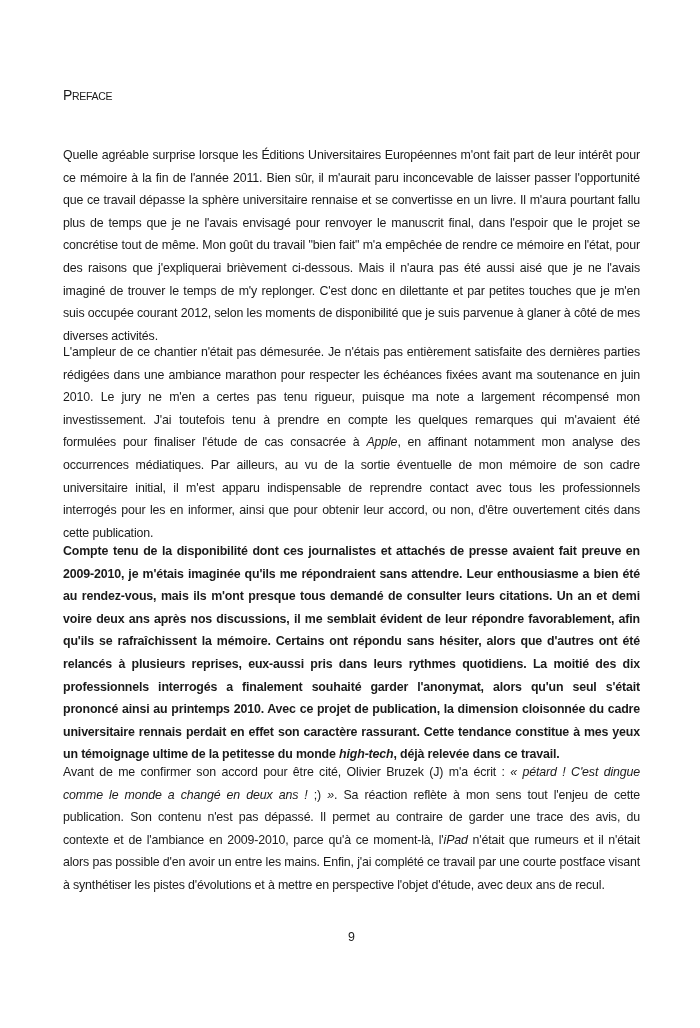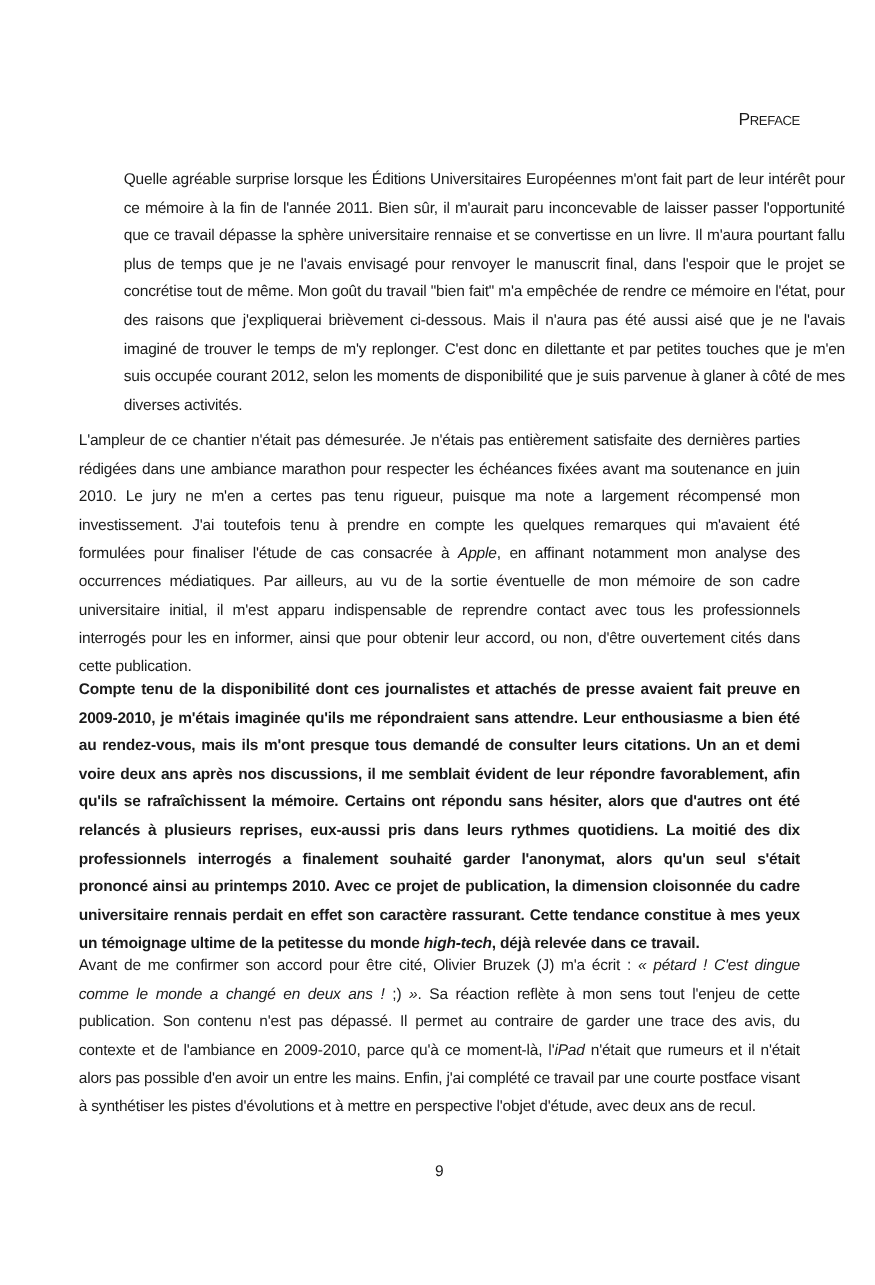--- a/index.html
+++ b/index.html
@@ -3,30 +3,30 @@
 <meta charset="utf-8">
 <style>
   html, body { margin: 0; padding: 0; background: #ffffff; }
   body { width: 700px; height: 1028px; position: relative; overflow: hidden; }
   .page {
     position: absolute; left: 63px; top: 0; width: 577px;
     font-family: "Liberation Sans", sans-serif; color: #1a1a1a;
   }
   .title {
     position: absolute; left: 0; width: 577px; top: 87px;
-    text-align: right; font-size: 14px; letter-spacing: -0.3px;
+    text-align: left; font-size: 14px; letter-spacing: -0.3px;
   }
   .title .cap { font-size: 14px; }
   .title .sc { font-size: 10.5px; }
   .para {
     position: absolute; left: 0; width: 577px; margin: 0;
     font-size: 12.4px; line-height: 22.6px; text-align: justify;
     letter-spacing: -0.15px; word-spacing: 0px;
   }
-  .p1 { top: 132px; margin-left: 36px; }
+  .p1 { top: 144px; }
   .p2 { top: 341px; }
   .p3 { top: 540px; font-weight: bold; }
   .p4 { top: 761px; }
   .para em { font-style: italic; }
   .page-number {
     position: absolute; left: 0; width: 577px; top: 930px;
     text-align: center; font-size: 12.4px;
   }
 </style>
 </head>

